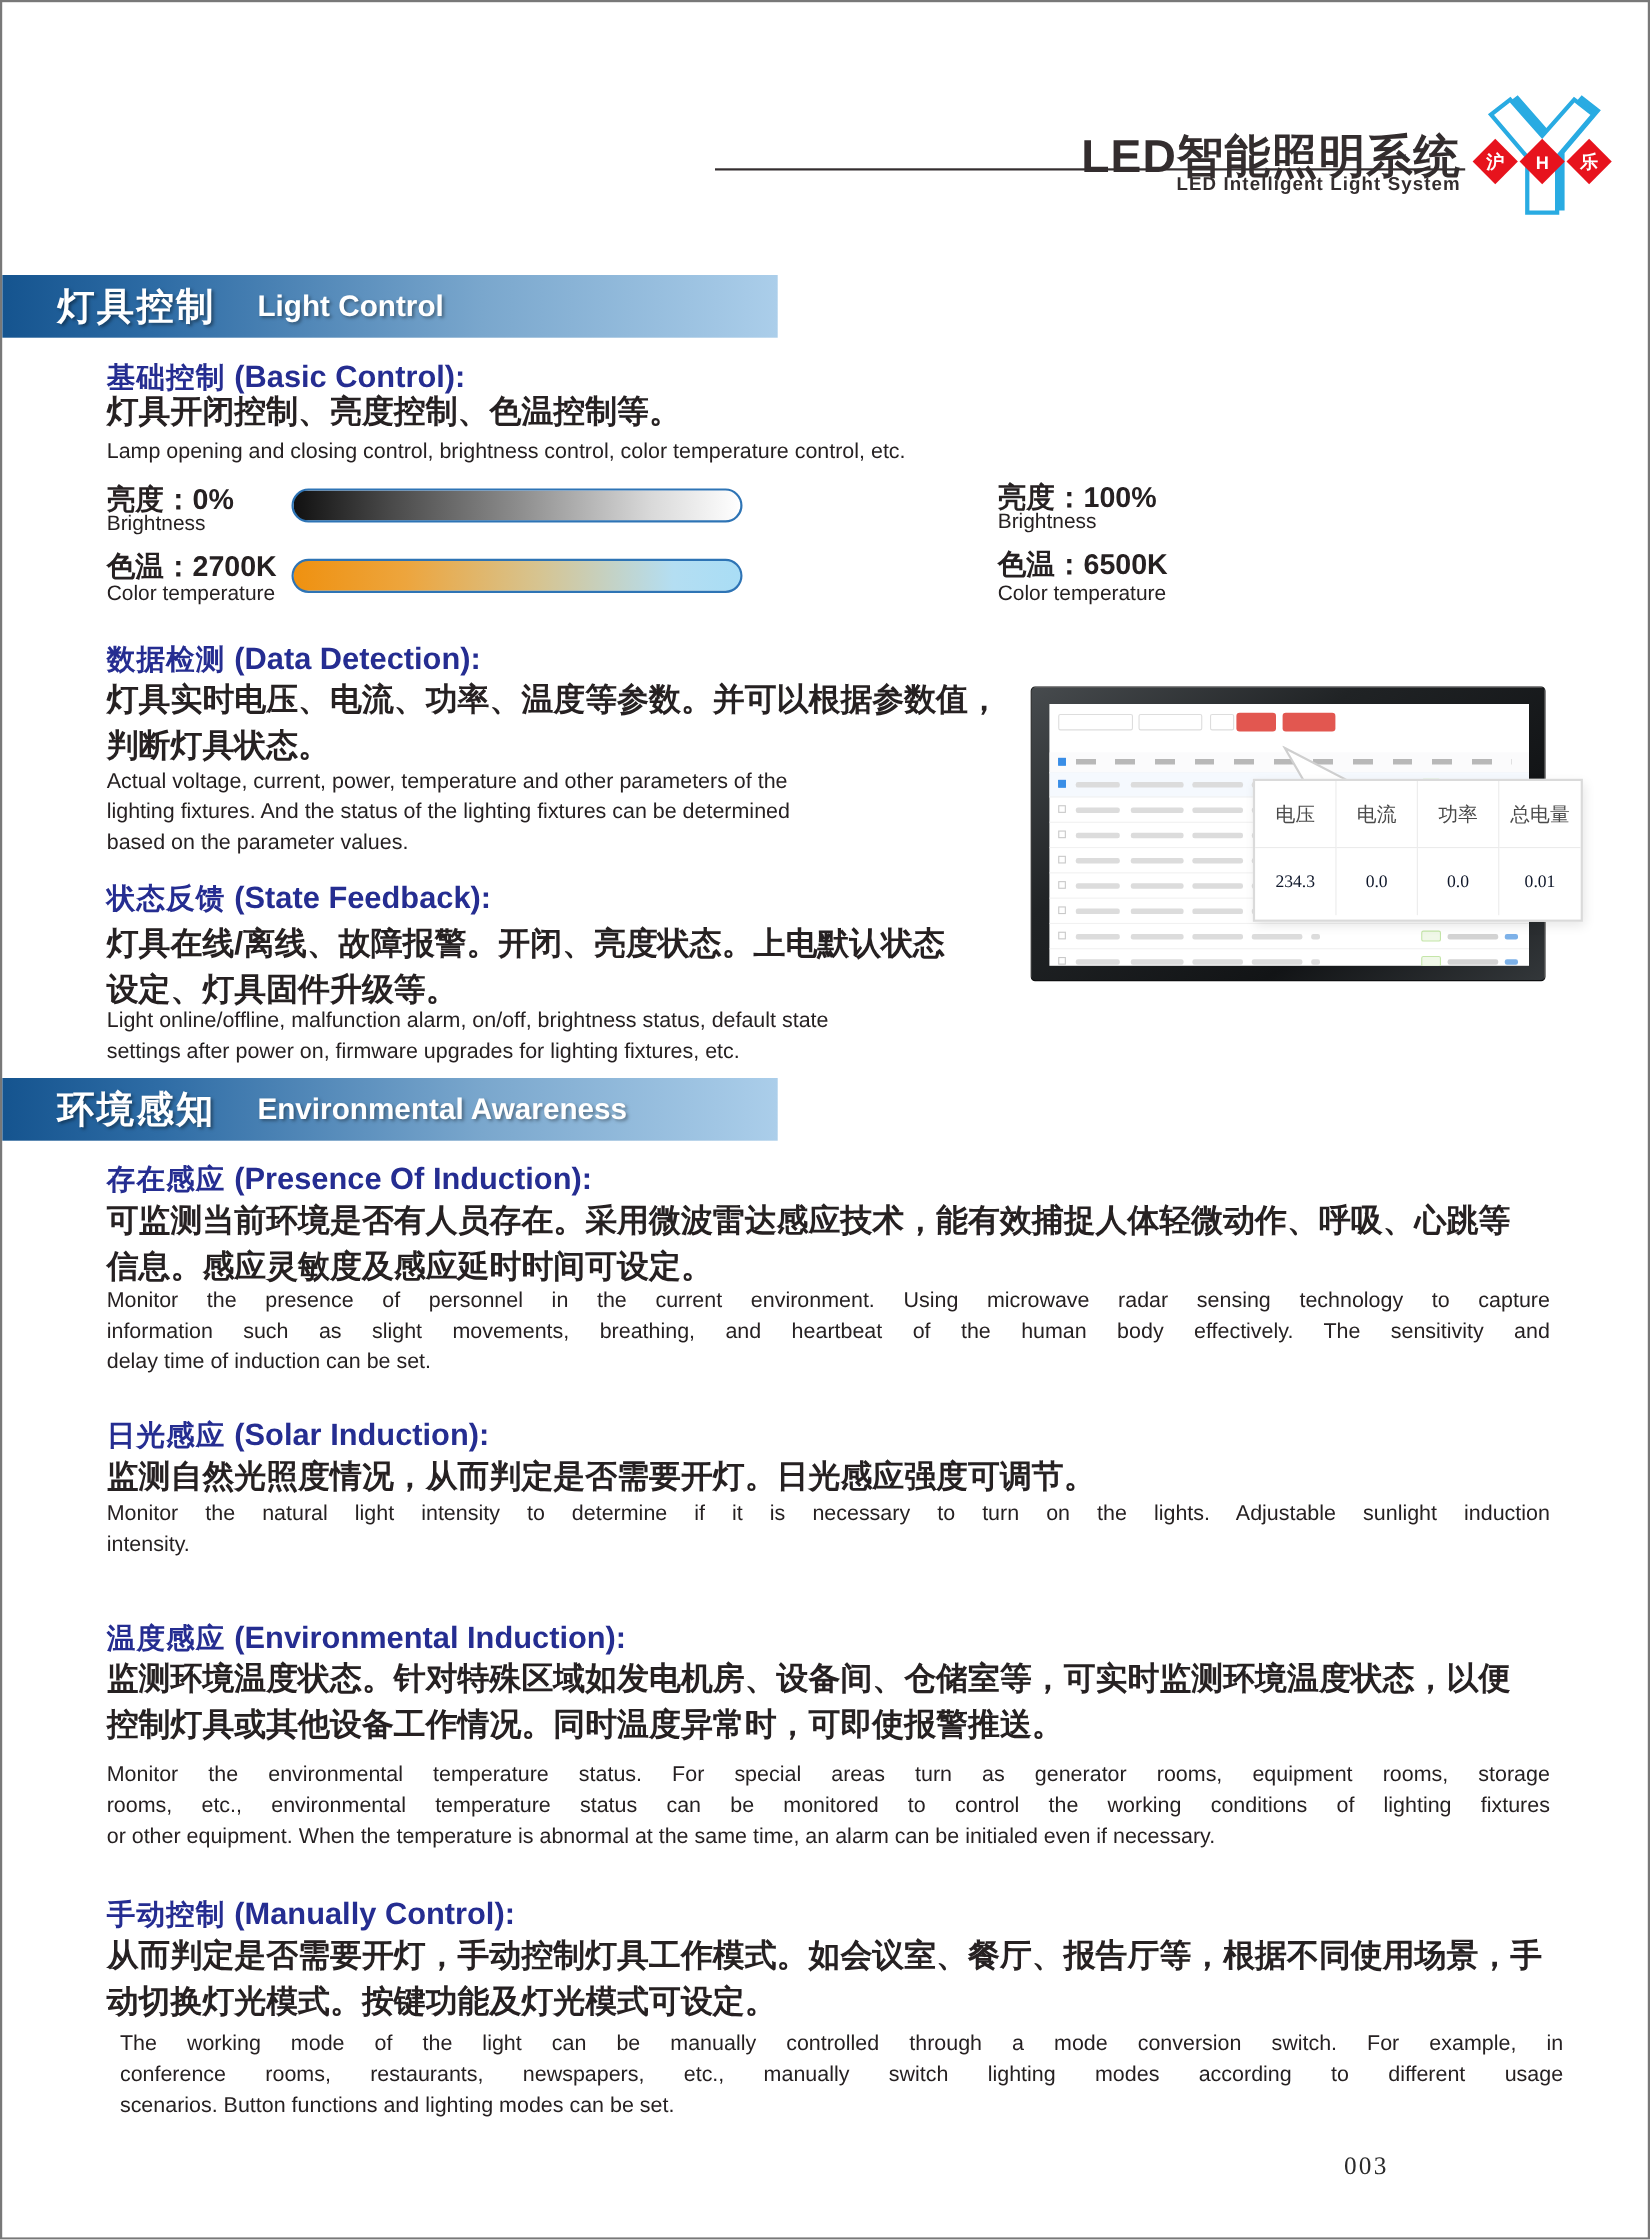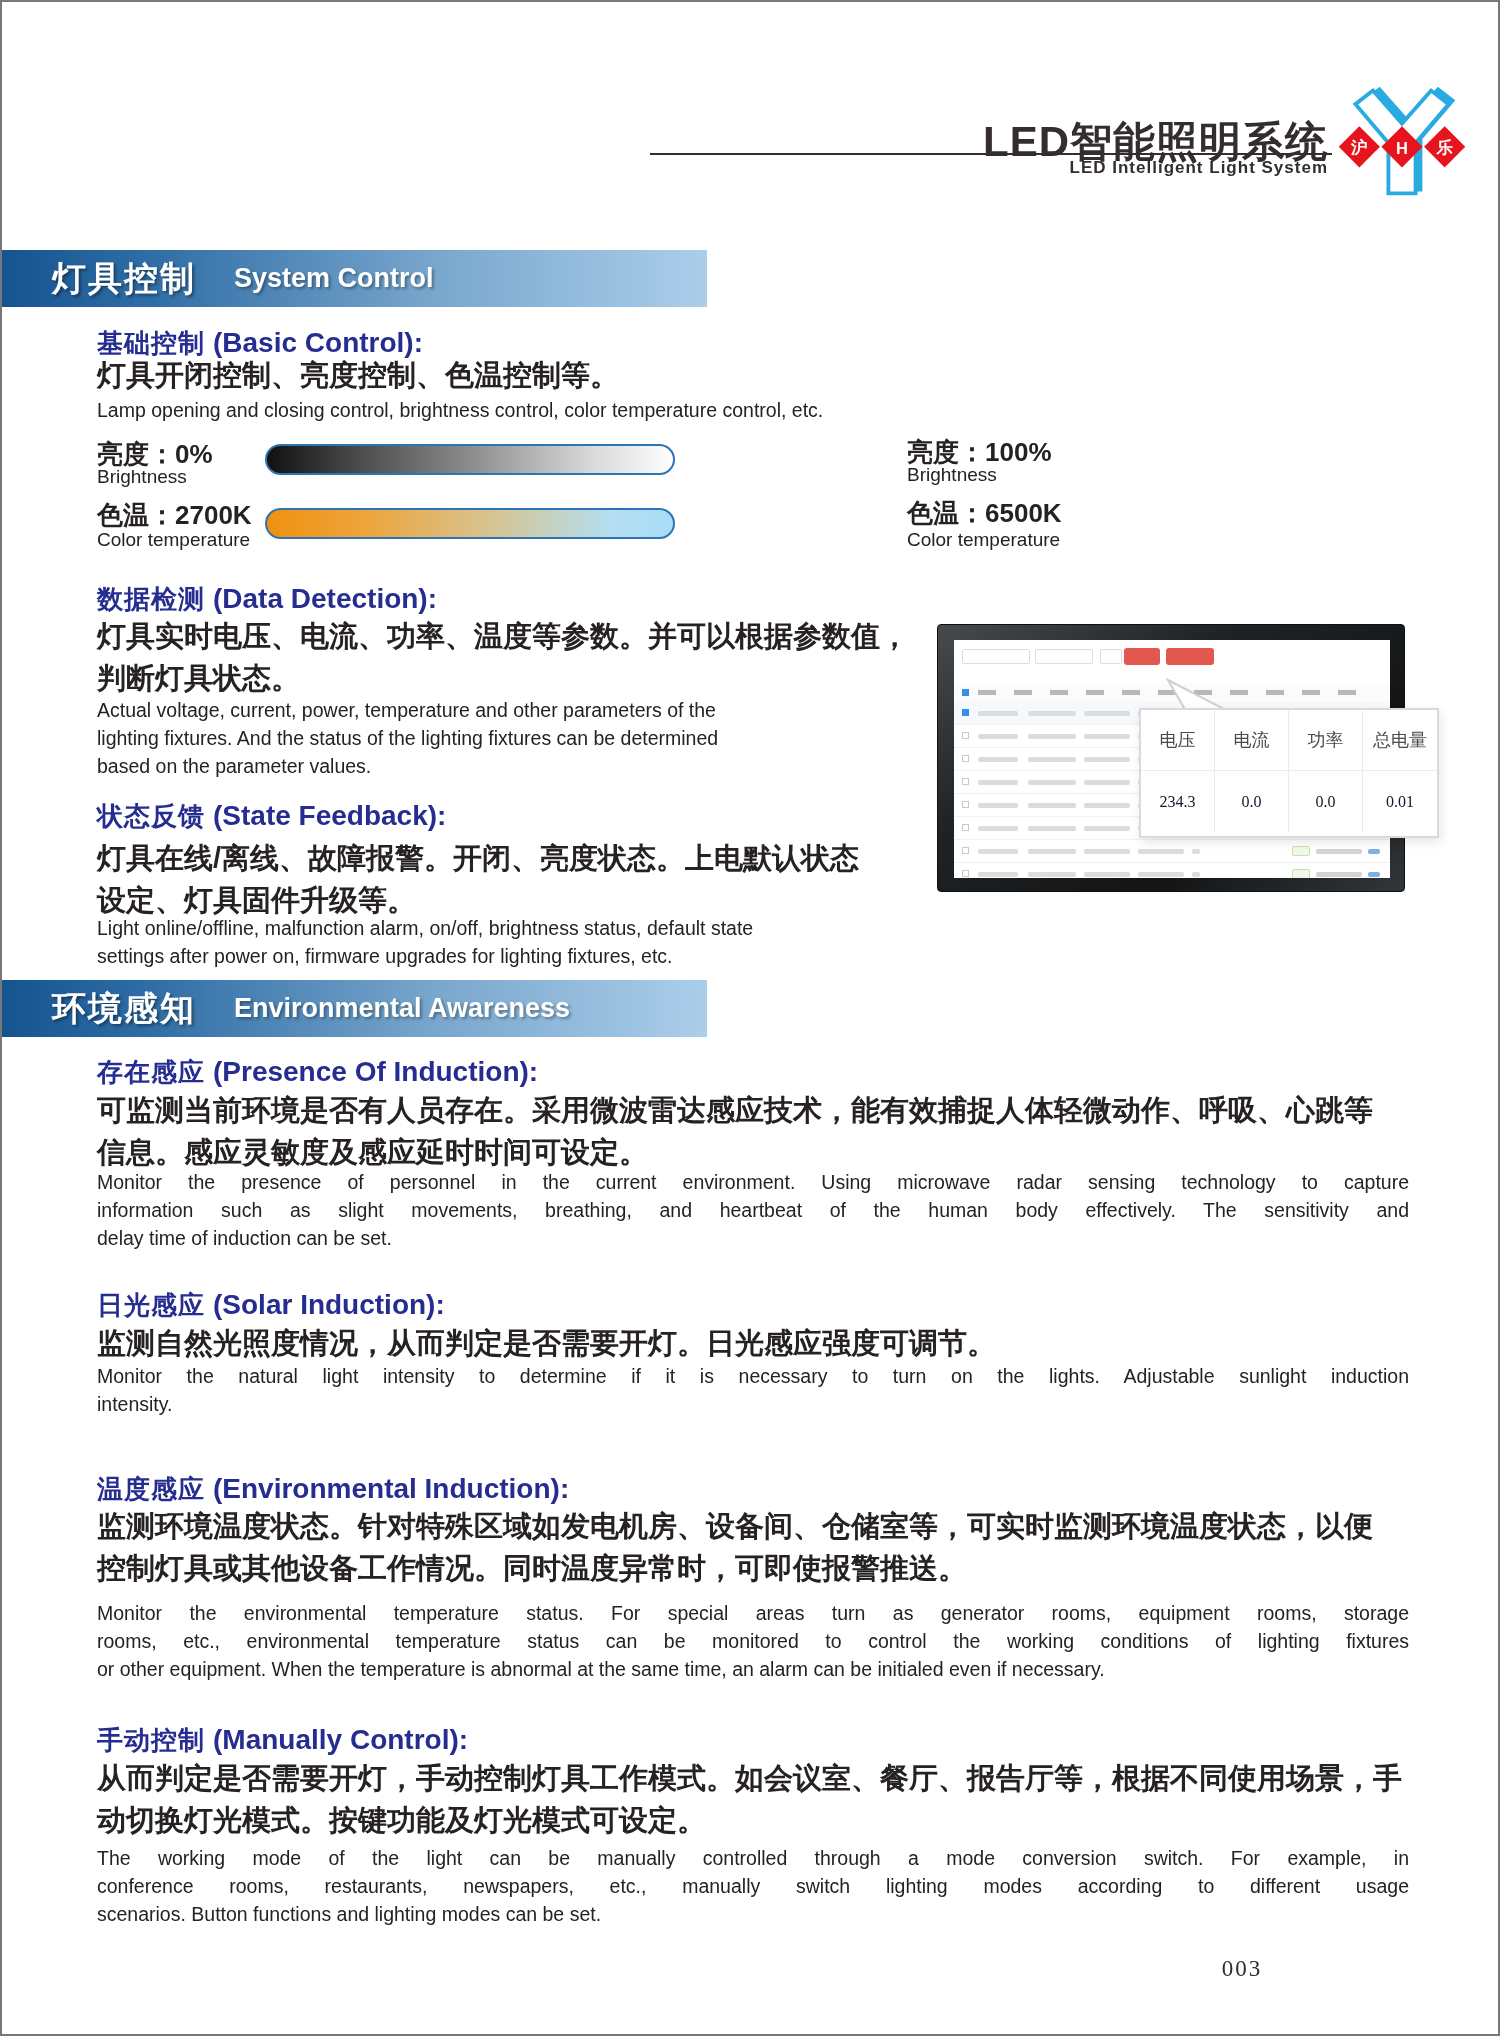--- a/index.html
+++ b/index.html
@@ -96,21 +96,21 @@
     <g transform="translate(66,64) rotate(45)">
         <rect x="-15" y="-15" width="30" height="30" fill="#e7131d"></rect>
       </g>
     <text class="lg-t" x="22" y="70">沪</text>
     <text class="lg-t" x="66" y="71">H</text>
     <text class="lg-t" x="110" y="70">乐</text>
   </svg>
 
   <div class="abs secbar" style="top:248px;text-align:right;">
     <span class="bzh">灯具控制</span>
-    <span class="ben">System Control</span>
+    <span class="ben">Light Control</span>
   </div>
 
   <div class="abs sub-h" style="top:324px;">
     <span class="h-zh">基础控制</span><span class="h-en">(Basic Control):</span>
   </div>
   <div class="abs zh-body" style="top:352px;">
     <div>灯具开闭控制、亮度控制、色温控制等。</div>
   </div>
   <div class="abs en-body" style="top:394px;">
     <div>Lamp opening and closing control, brightness control, color temperature control, etc.</div>
@@ -312,21 +312,21 @@
     <div>or other equipment. When the temperature is abnormal at the same time, an alarm can be initialed even if necessary.</div>
   </div>
 
   <div class="abs sub-h" style="top:1721px;">
     <span class="h-zh">手动控制</span><span class="h-en">(Manually Control):</span>
   </div>
   <div class="abs zh-body" style="top:1755px;">
     <div>从而判定是否需要开灯，手动控制灯具工作模式。如会议室、餐厅、报告厅等，根据不同使用场景，手</div>
     <div>动切换灯光模式。按键功能及灯光模式可设定。</div>
   </div>
-  <div class="abs en-body" style="top:1842px;">
+  <div class="abs en-body" style="top:1842px;margin-left:12px;">
     <div class="jl">The working mode of the light can be manually controlled through a mode conversion switch. For example, in</div>
     <div class="jl">conference rooms, restaurants, newspapers, etc., manually switch lighting modes according to different usage</div>
     <div>scenarios. Button functions and lighting modes can be set.</div>
   </div>
 
   <div class="abs pagenum">003</div>
 
 </div>
 
 </body></html>

